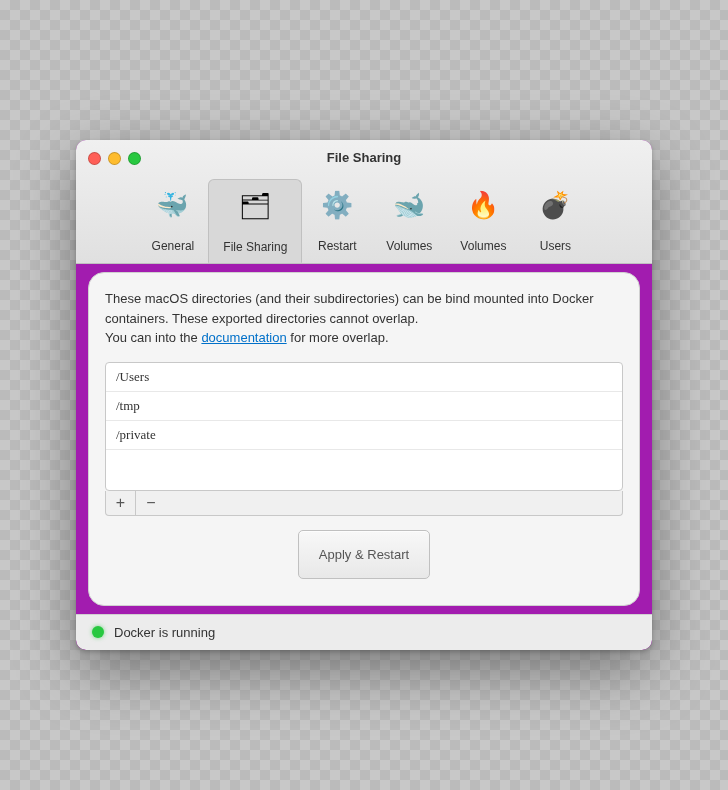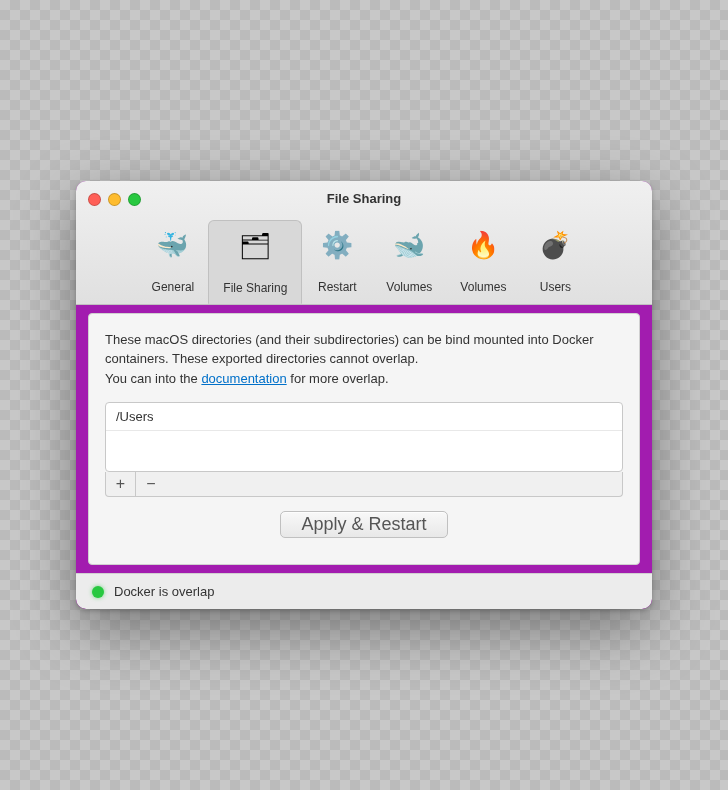--- a/index.html
+++ b/index.html
@@ -103,21 +103,21 @@
       font-size: 12px;
       color: #333;
       margin-top: 12px;
     }
 
     
     .content {
       background: #f5f5f5;
       border: 1px solid #d0d0d0;
       margin: 8px 12px;
-      border-radius: 4px;
+      border-radius: 16px;
       padding: 16px;
     }
 
     .description {
       font-size: 13px;
       color: #333;
       line-height: 1.5;
       margin-bottom: 14px;
     }
 
@@ -131,20 +131,21 @@
       border-radius: 4px;
       background: #fff;
       margin-bottom: 0;
     }
 
     .dir-item {
       padding: 6px 10px;
       font-size: 13px;
       color: #333;
       border-bottom: 1px solid #e8e8e8;
+      font-family: Liberation Serif, serif;
     }
 
     .dir-item:last-child {
       border-bottom: none;
     }
 
     .dir-item.empty {
       height: 40px;
     }
 
@@ -177,22 +178,22 @@
     }
 
     
     .button-row {
       display: flex;
       justify-content: center;
       padding: 14px 0 10px;
     }
 
     .apply-btn {
-      padding: 2px 20px;
-      font-size: 18px;
+      padding: 16px 20px;
+      font-size: 13px;
       color: #555;
       background: linear-gradient(to bottom, #f8f8f8, #e8e8e8);
       border: 1px solid #c0c0c0;
       border-radius: 5px;
       cursor: pointer;
       box-shadow: inset 0 1px 0 rgba(255,255,255,0.7);
     }
 
     
     .statusbar {
@@ -270,30 +271,32 @@
   <div class="content">
     <div class="description">
       <span>These macOS directories (and their subdirectories) can be bind mounted into Docker containers. These exported directories cannot overlap.</span>
       <br>
       <span>You can into the </span><a href="#">documentation</a><span> for more overlap.</span>
     </div>
 
     <div>
       <div class="dir-list">
         <div class="dir-item">/Users</div>
+        <div class="dir-item">/tmp</div>
+        <div class="dir-item">/private</div>
         <div class="dir-item empty"></div>
       </div>
       <div class="list-controls">
         <button class="list-btn">+</button>
         <button class="list-btn">−</button>
       </div>
     </div>
 
     <div class="button-row">
       <button class="apply-btn">Apply &amp; Restart</button>
     </div>
   </div>
 
   <div class="statusbar">
     <div class="status-dot"></div>
-    <span class="status-text">Docker is overlap</span>
+    <span class="status-text">Docker is running</span>
   </div>
 </div>
 
 </body></html>

